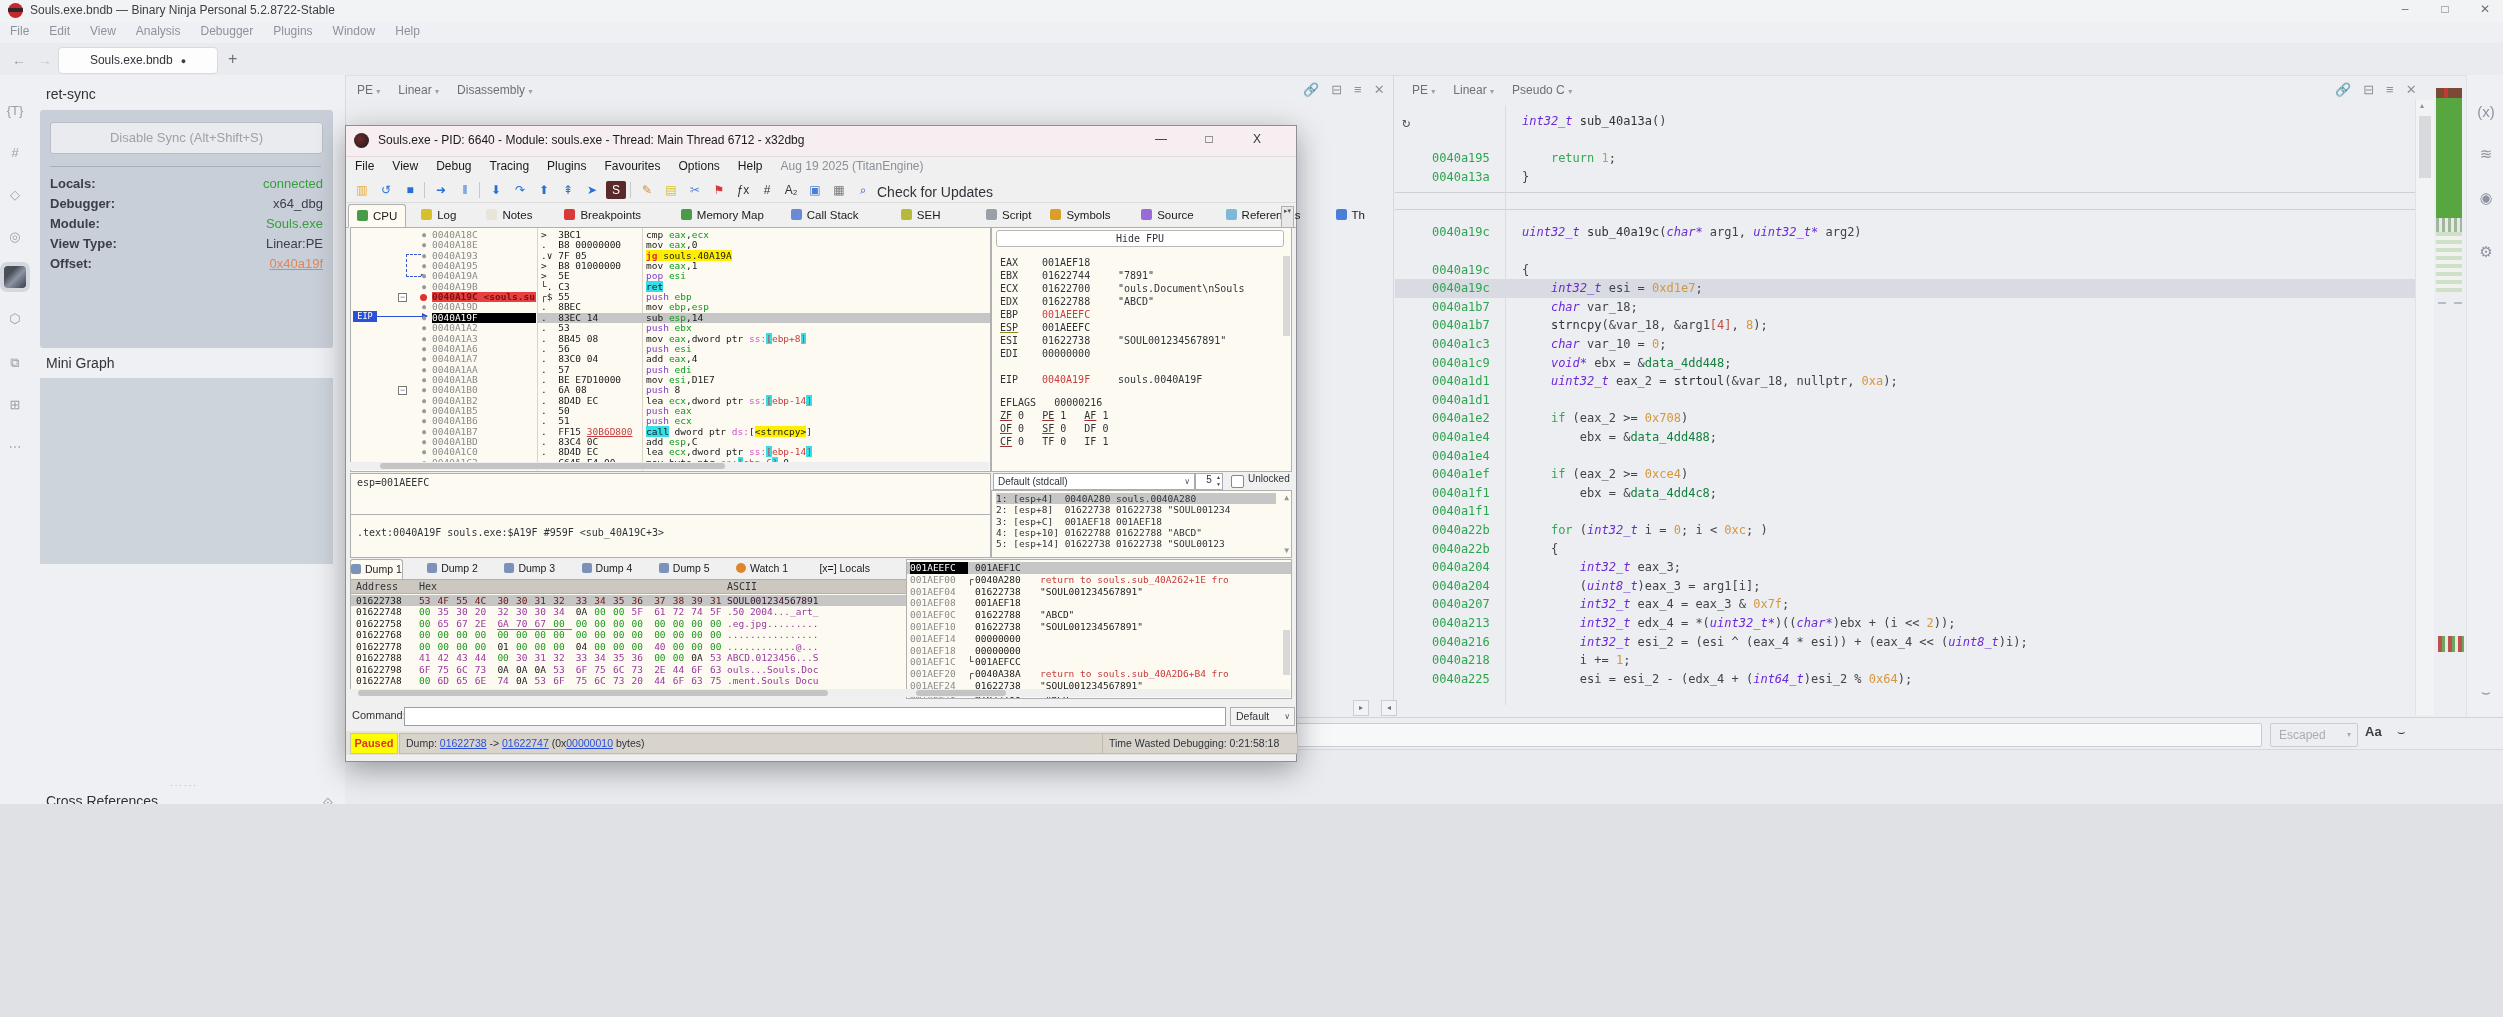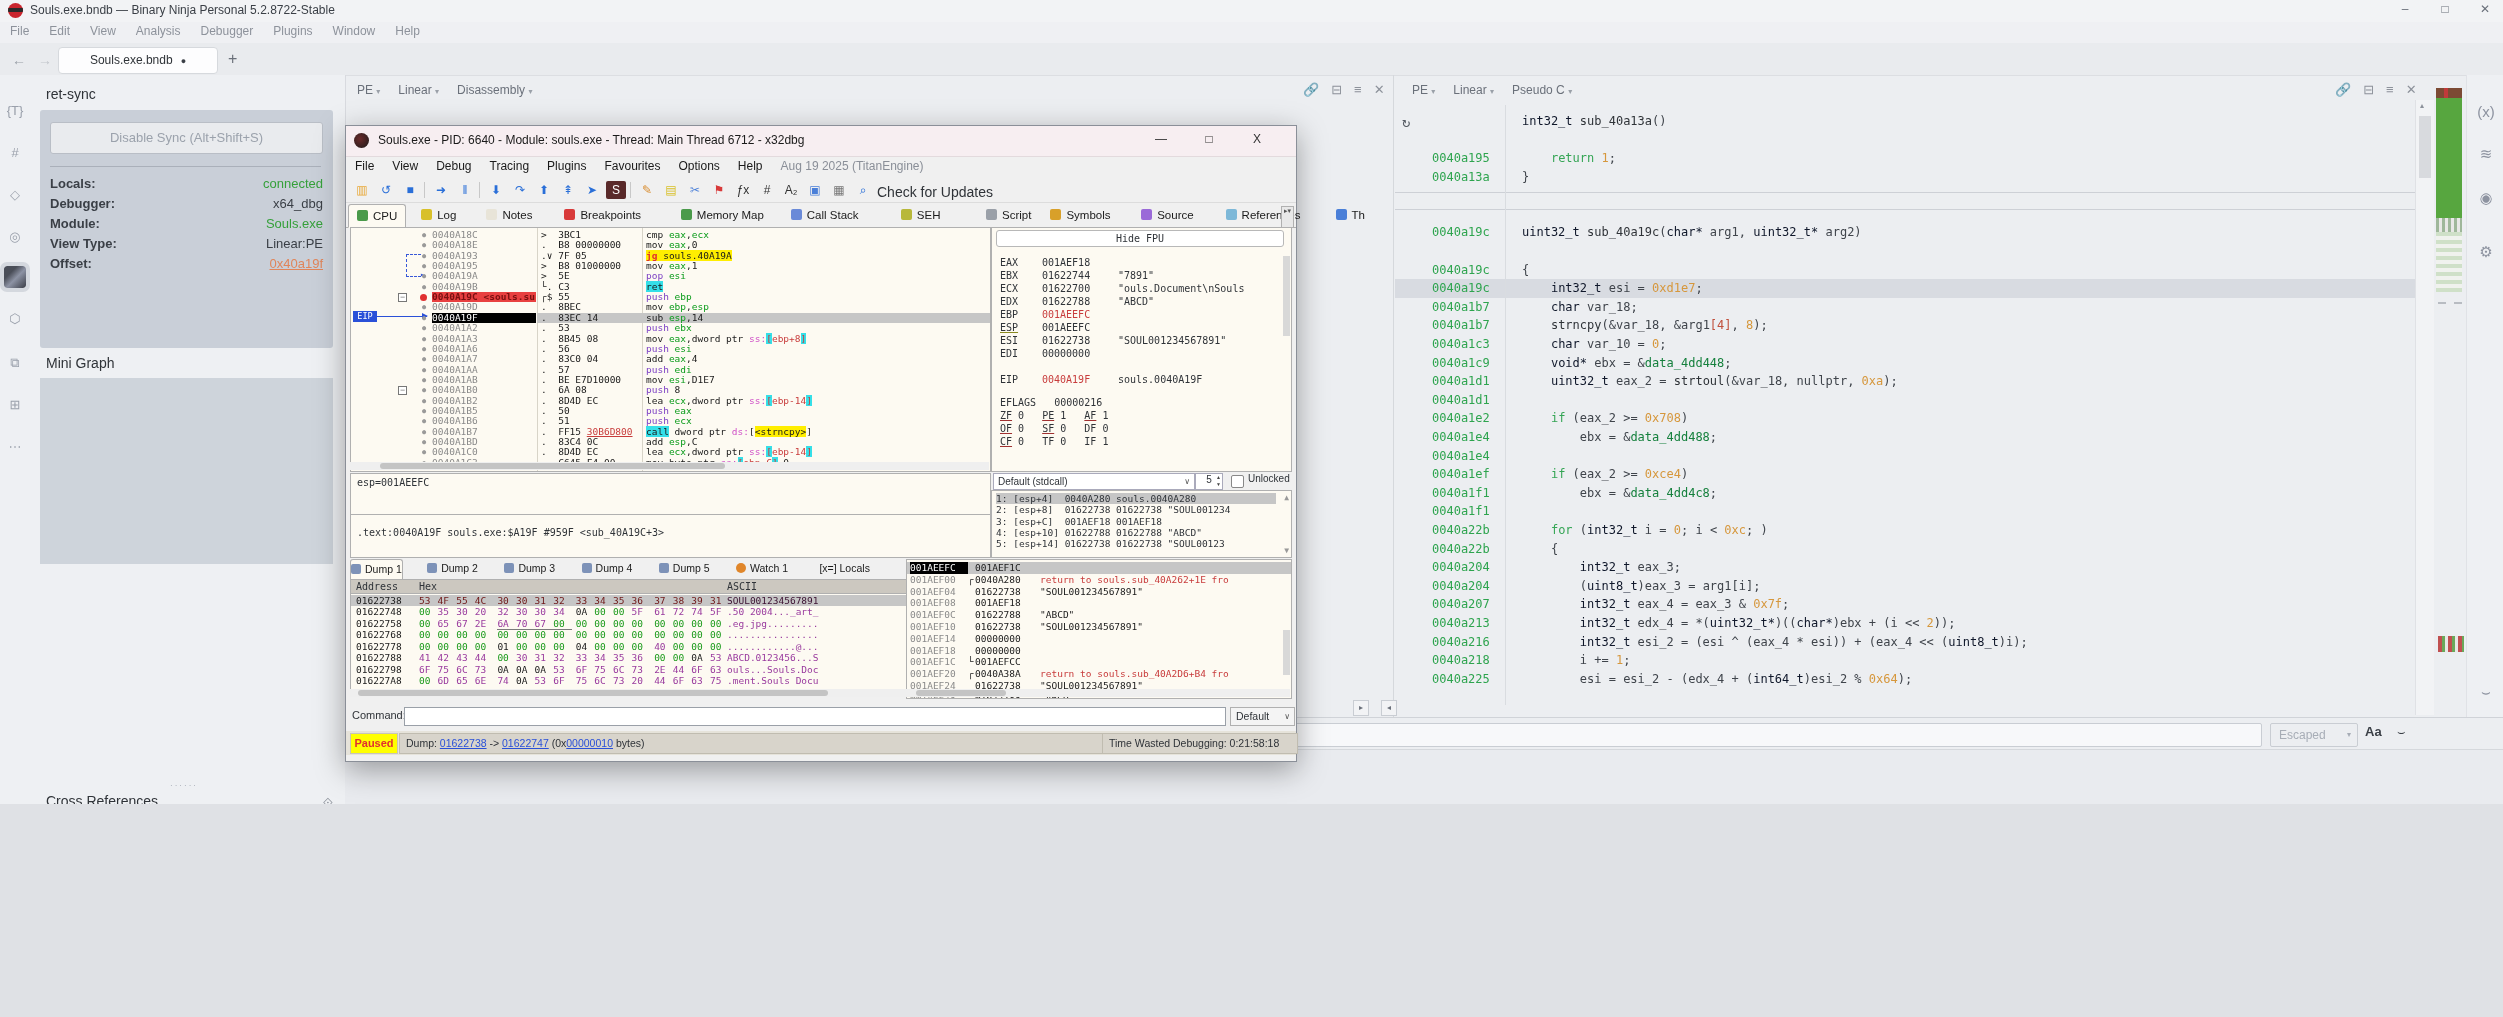--- a/index.html
+++ b/index.html
@@ -50,21 +50,21 @@
   
   .paneheader{font-size:12px;color:#6a707a;}
   .ph-item{margin-right:18px;}
   .ph-caret{font-size:8px;color:#9aa0a8;}
   .phicons{color:#8d929b;font-size:13px;letter-spacing:12px;}
   #vdiv{left:1393px;top:75px;width:1px;height:642px;background:#d5d8dc;}
   .bcl{left:1395px;height:19px;font-size:12px;line-height:19px;white-space:pre;}
   .bcl .addr{position:absolute;left:37px;color:#2da44e;}
   .bcl .code{position:absolute;left:127px;}
   #bn-gutterline{left:1505px;top:105px;width:1px;height:600px;background:#d9dcе0;background:#d9dce0;}
-  .tk-p{color:#3f444b;} .tk-t{color:#0f172a;} .tk-k{color:#35a555;} .tk-n{color:#d6973c;}
+  .tk-p{color:#3f444b;} .tk-t{color:#6d28d9;font-style:italic;} .tk-k{color:#35a555;} .tk-n{color:#d6973c;}
   .tk-d{color:#15803d;} .tk-f{color:#2f3338;} .tk-r{color:#c0503c;}
   #fn-sync{left:1402px;top:114px;color:#555b63;font-size:14px;}
   .fndiv{left:1395px;width:1020px;height:0;border-top:1px solid #cdd0d6;}
   #bn-vscroll{left:2415px;top:100px;width:18px;height:615px;background:#f2f3f5;border-left:1px solid #dfe1e5;}
   #bn-vscroll .thumb{position:absolute;left:3px;top:16px;width:12px;height:62px;background:#d8dade;}
   #minimap{left:2436px;top:88px;width:26px;height:228px;}
   #minimap .mm1{position:absolute;left:0;top:0;width:26px;height:10px;background:#7c4a34;}
   #minimap .mm1:after{content:"";position:absolute;left:8px;top:0;width:4px;height:10px;background:#c03a3a;}
   #minimap .mm2{position:absolute;left:0;top:10px;width:26px;height:120px;background:#57a63f;}
   #minimap .mm3{position:absolute;left:0;top:130px;width:26px;height:14px;background:repeating-linear-gradient(90deg,#9fb79a 0 3px,#e8e8e6 3px 6px);}

